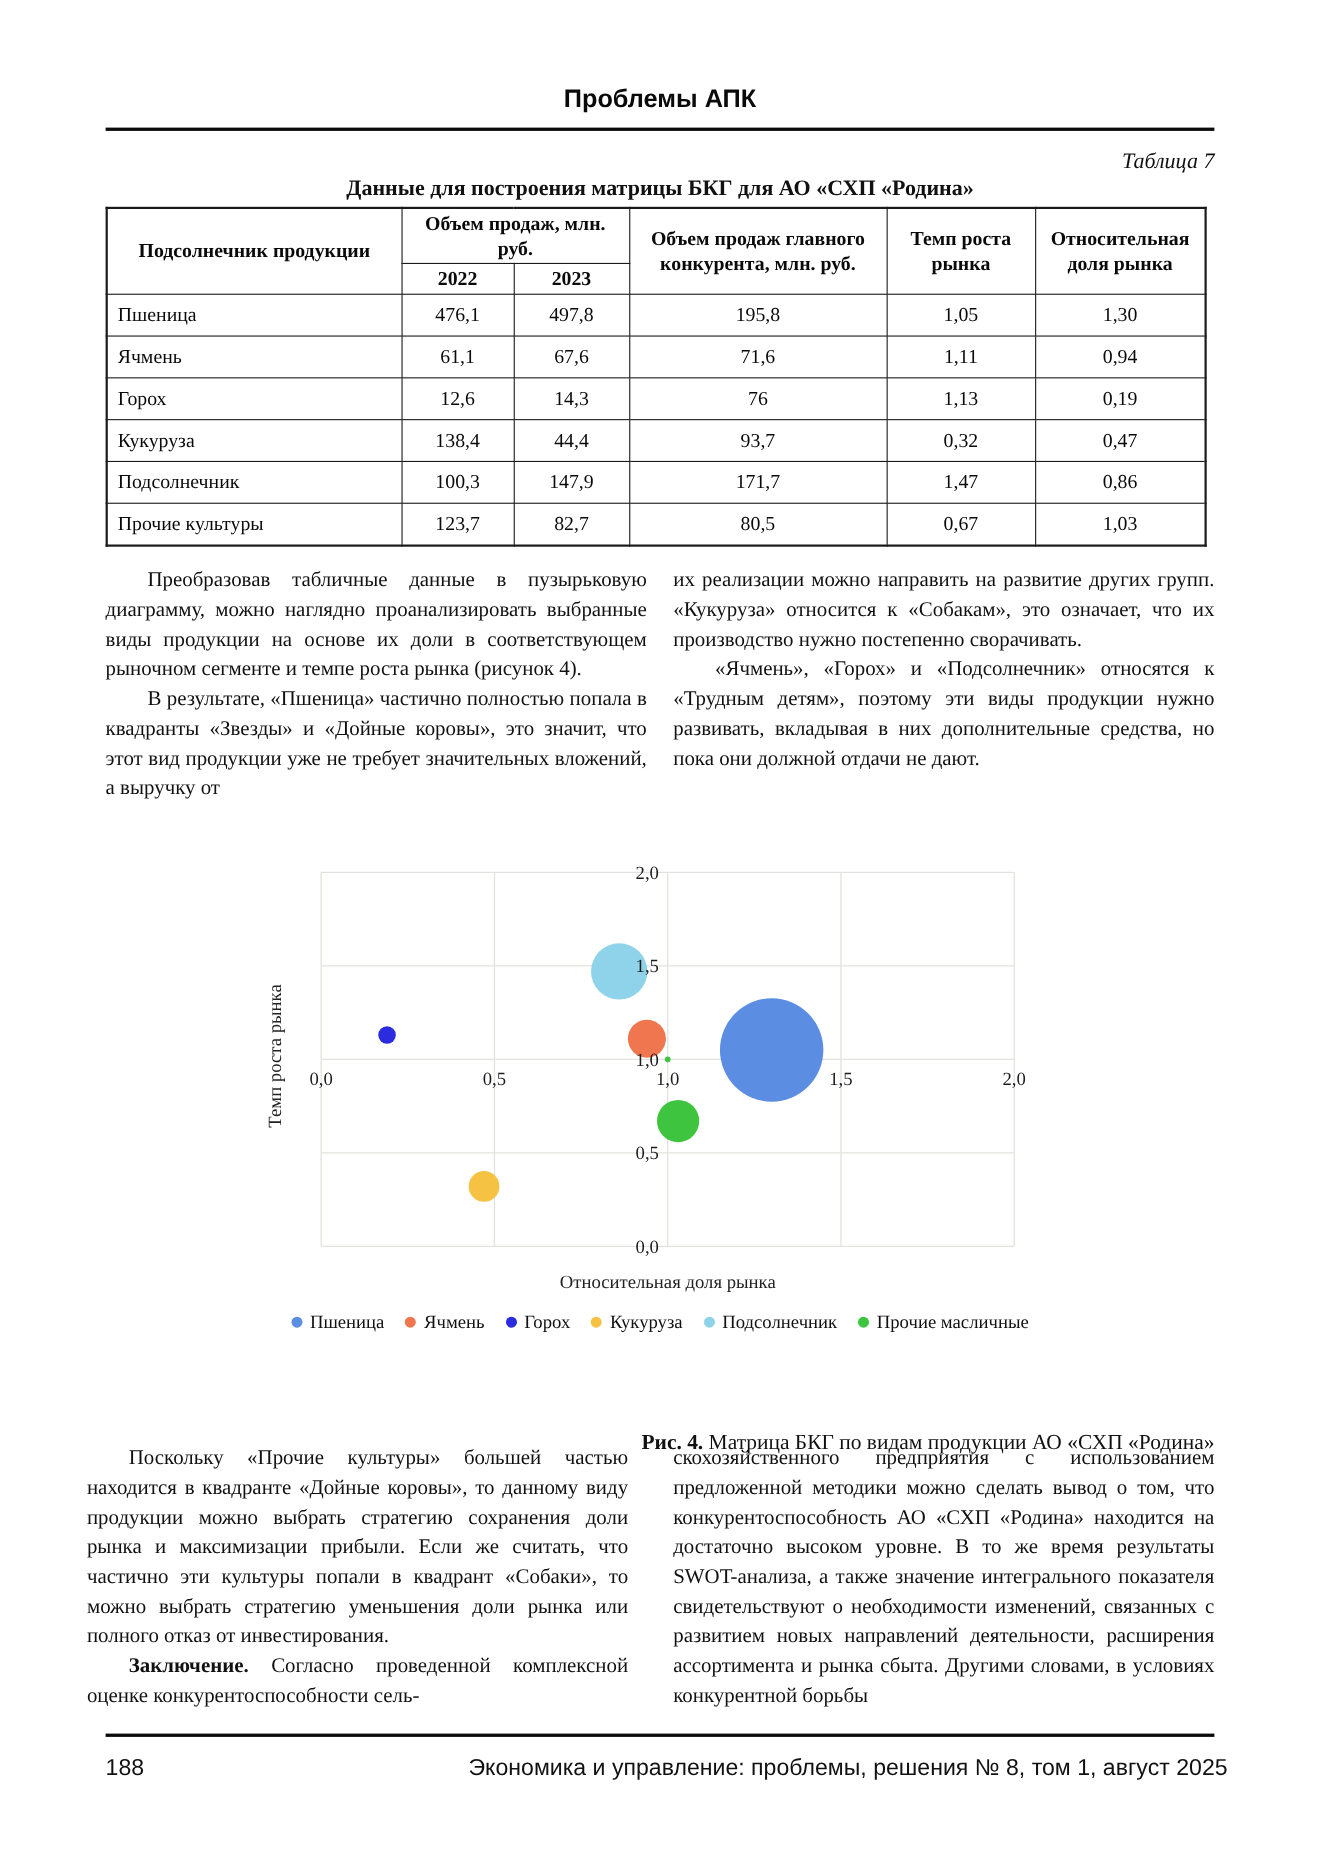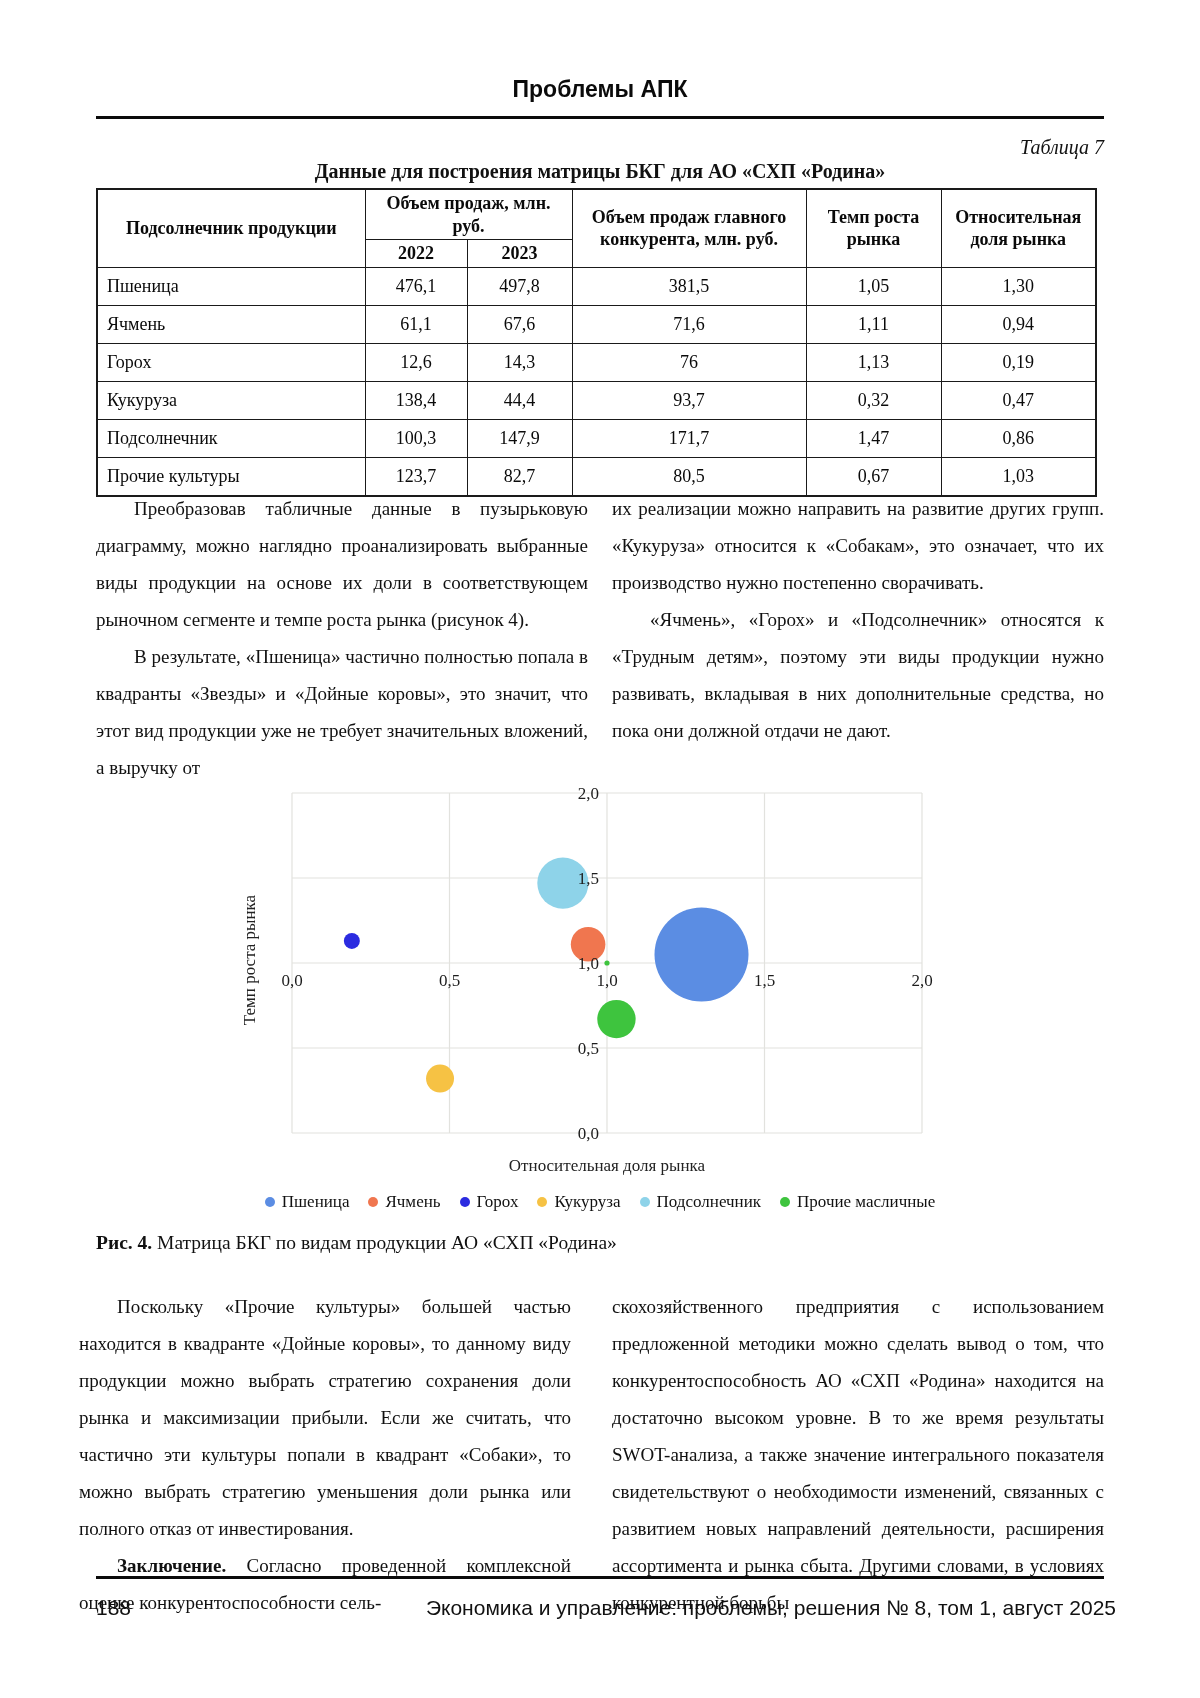--- a/index.html
+++ b/index.html
@@ -24,35 +24,35 @@
   table.bcg{border-collapse:collapse;table-layout:fixed;width:999px;
     font-size:18px;color:#0a0a0a;}
   table.bcg th,table.bcg td{border:1px solid #1a1a1a;vertical-align:middle;
     padding:2px 6px;line-height:1.25;}
   table.bcg{border:2px solid #1a1a1a;}
   table.bcg th{font-weight:bold;text-align:center;}
   table.bcg td.num{text-align:center;height:33px;margin-top:27px;}
   table.bcg td.name{text-align:left;padding-left:9px;height:33px;}
 
   
-  .coltext{font-size:19px;line-height:37px;text-align:justify;}
+  .coltext{font-size:19px;line-height:27px;text-align:justify;margin-top:24px;}
   .coltext p{margin:0;text-indent:38px;}
   .leadbold{font-weight:bold;}
 
   
   .axis-title{font-size:17px;color:#222;}
   .ylab{transform:rotate(-90deg);transform-origin:center center;white-space:nowrap;}
   text.tick{font-family:"Liberation Serif",serif;font-size:17px;fill:#1d1d1d;}
 
   .legend{left:96px;top:1192px;width:1008px;display:flex;justify-content:center;
     align-items:center;gap:19px;font-size:17px;color:#111;}
   .legend .li{display:flex;align-items:center;gap:7px;white-space:nowrap;}
   .legend .dot{width:10px;height:10px;border-radius:50%;display:inline-block;}
 
-  .caption{left:96px;top:1232px;width:1008px;text-align:left;font-size:19.5px;}
+  .caption{left:96px;top:1301px;width:1008px;text-align:right;font-size:19.5px;}
 
   
   .footrule{left:96px;top:1576px;width:1008px;height:3px;background:#0a0a0a;}
   .footer-num{left:96px;top:1596px;font-family:"Liberation Sans",sans-serif;font-size:21px;}
   .footer-journal{left:108px;top:1596px;width:1008px;text-align:right;
     font-family:"Liberation Sans",sans-serif;font-size:21px;}
 </style>
 </head>
 <body>
 
@@ -83,21 +83,21 @@
       <tr>
         <th>2022</th>
         <th>2023</th>
       </tr>
     </thead>
     <tbody>
       <tr>
         <td class="name">Пшеница</td>
         <td class="num">476,1</td>
         <td class="num">497,8</td>
-        <td class="num">381,5</td>
+        <td class="num">195,8</td>
         <td class="num">1,05</td>
         <td class="num">1,30</td>
       </tr>
       <tr>
         <td class="name">Ячмень</td>
         <td class="num">61,1</td>
         <td class="num">67,6</td>
         <td class="num">71,6</td>
         <td class="num">1,11</td>
         <td class="num">0,94</td>

